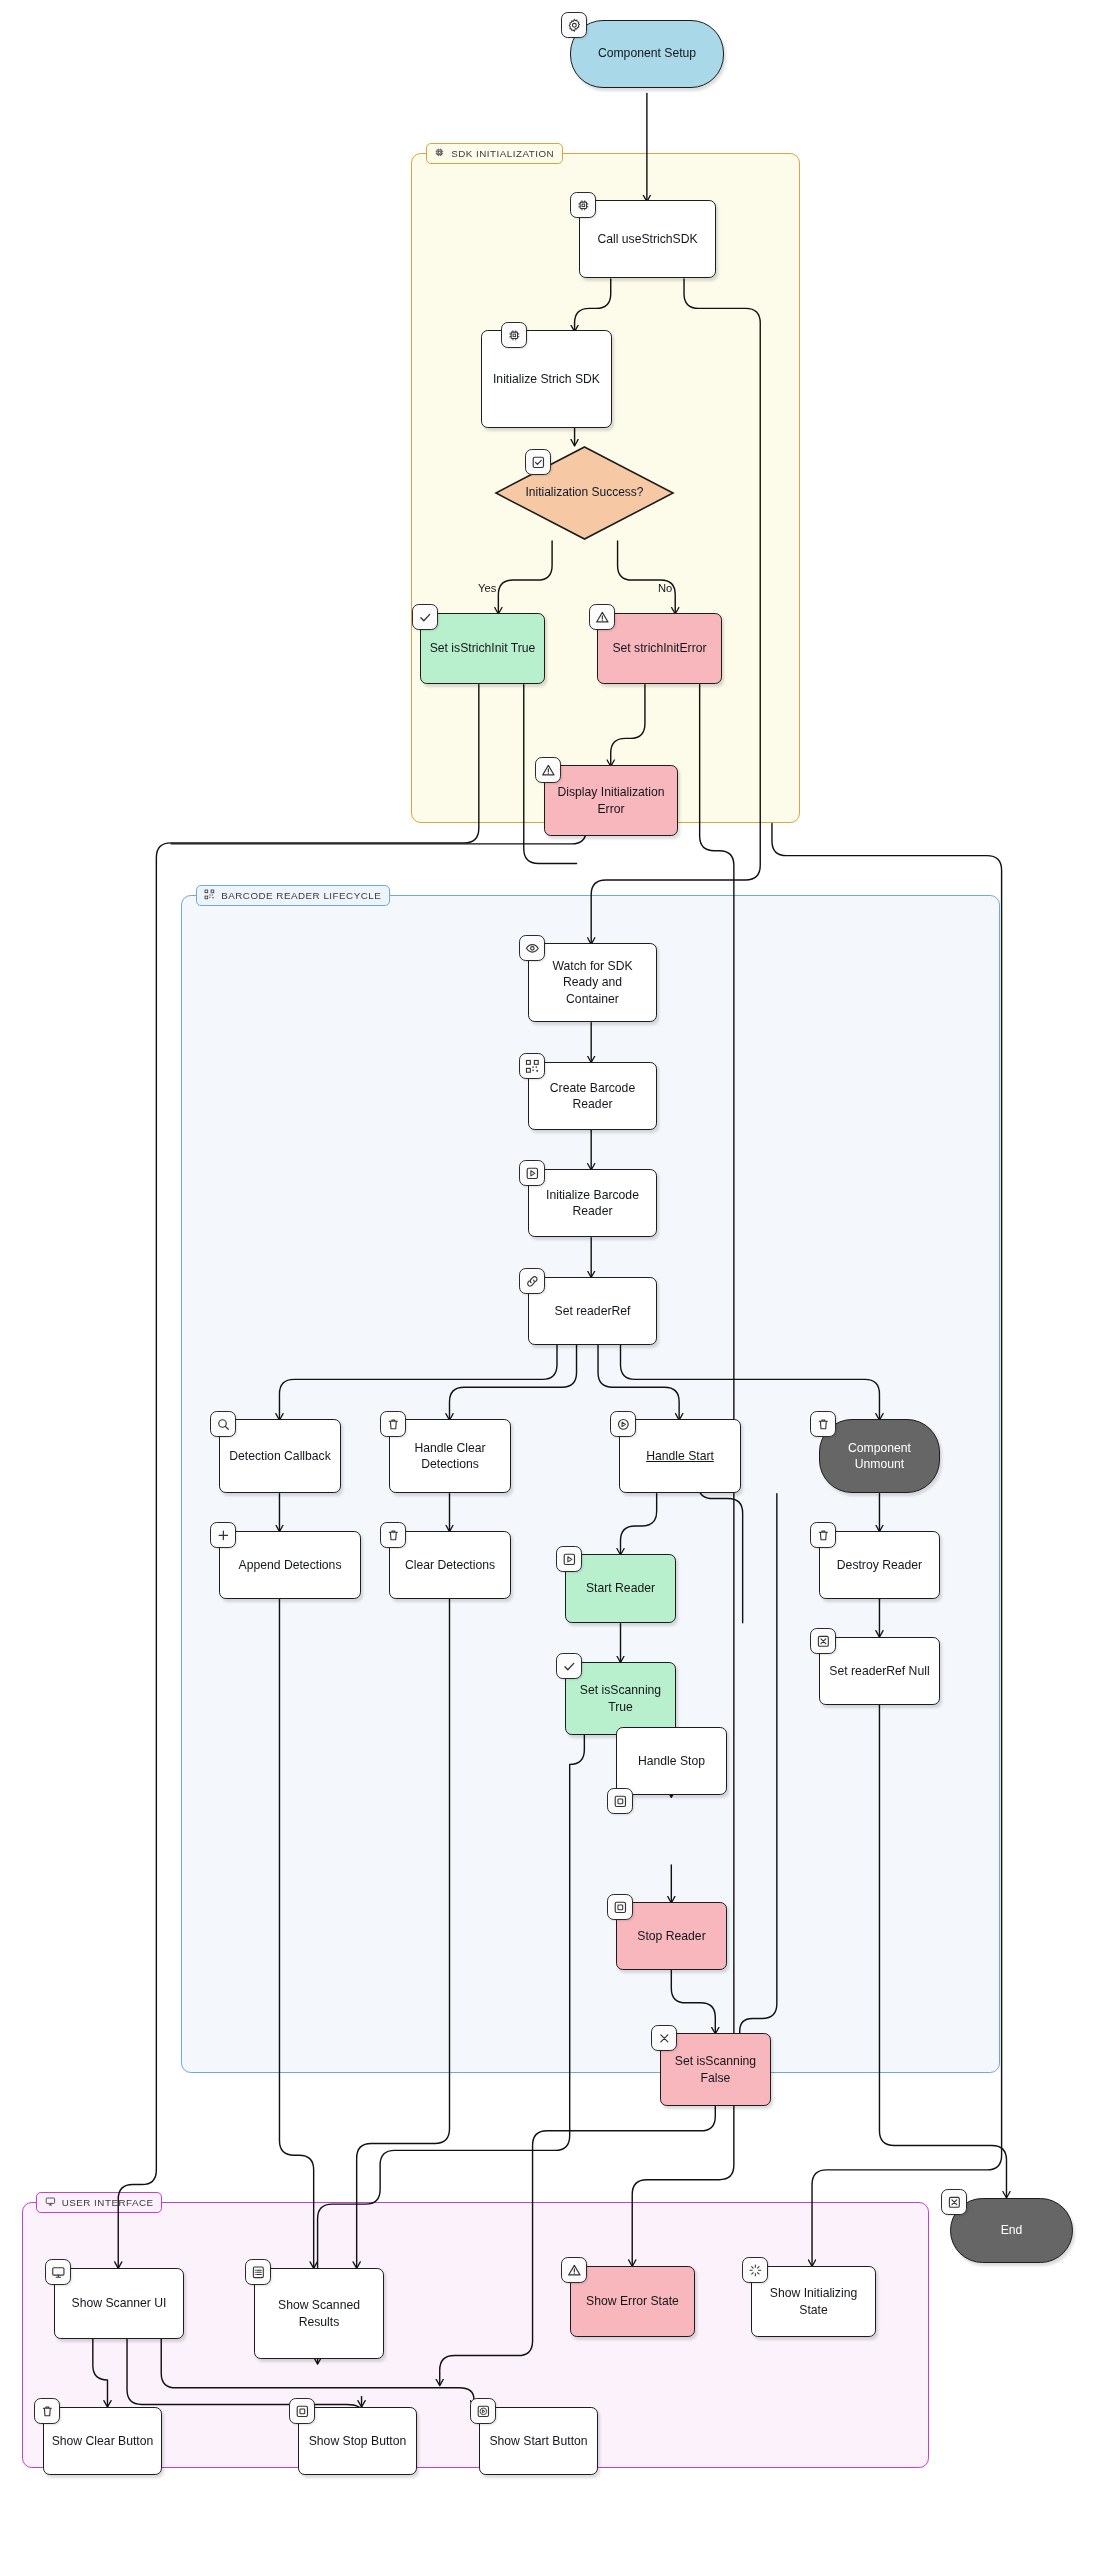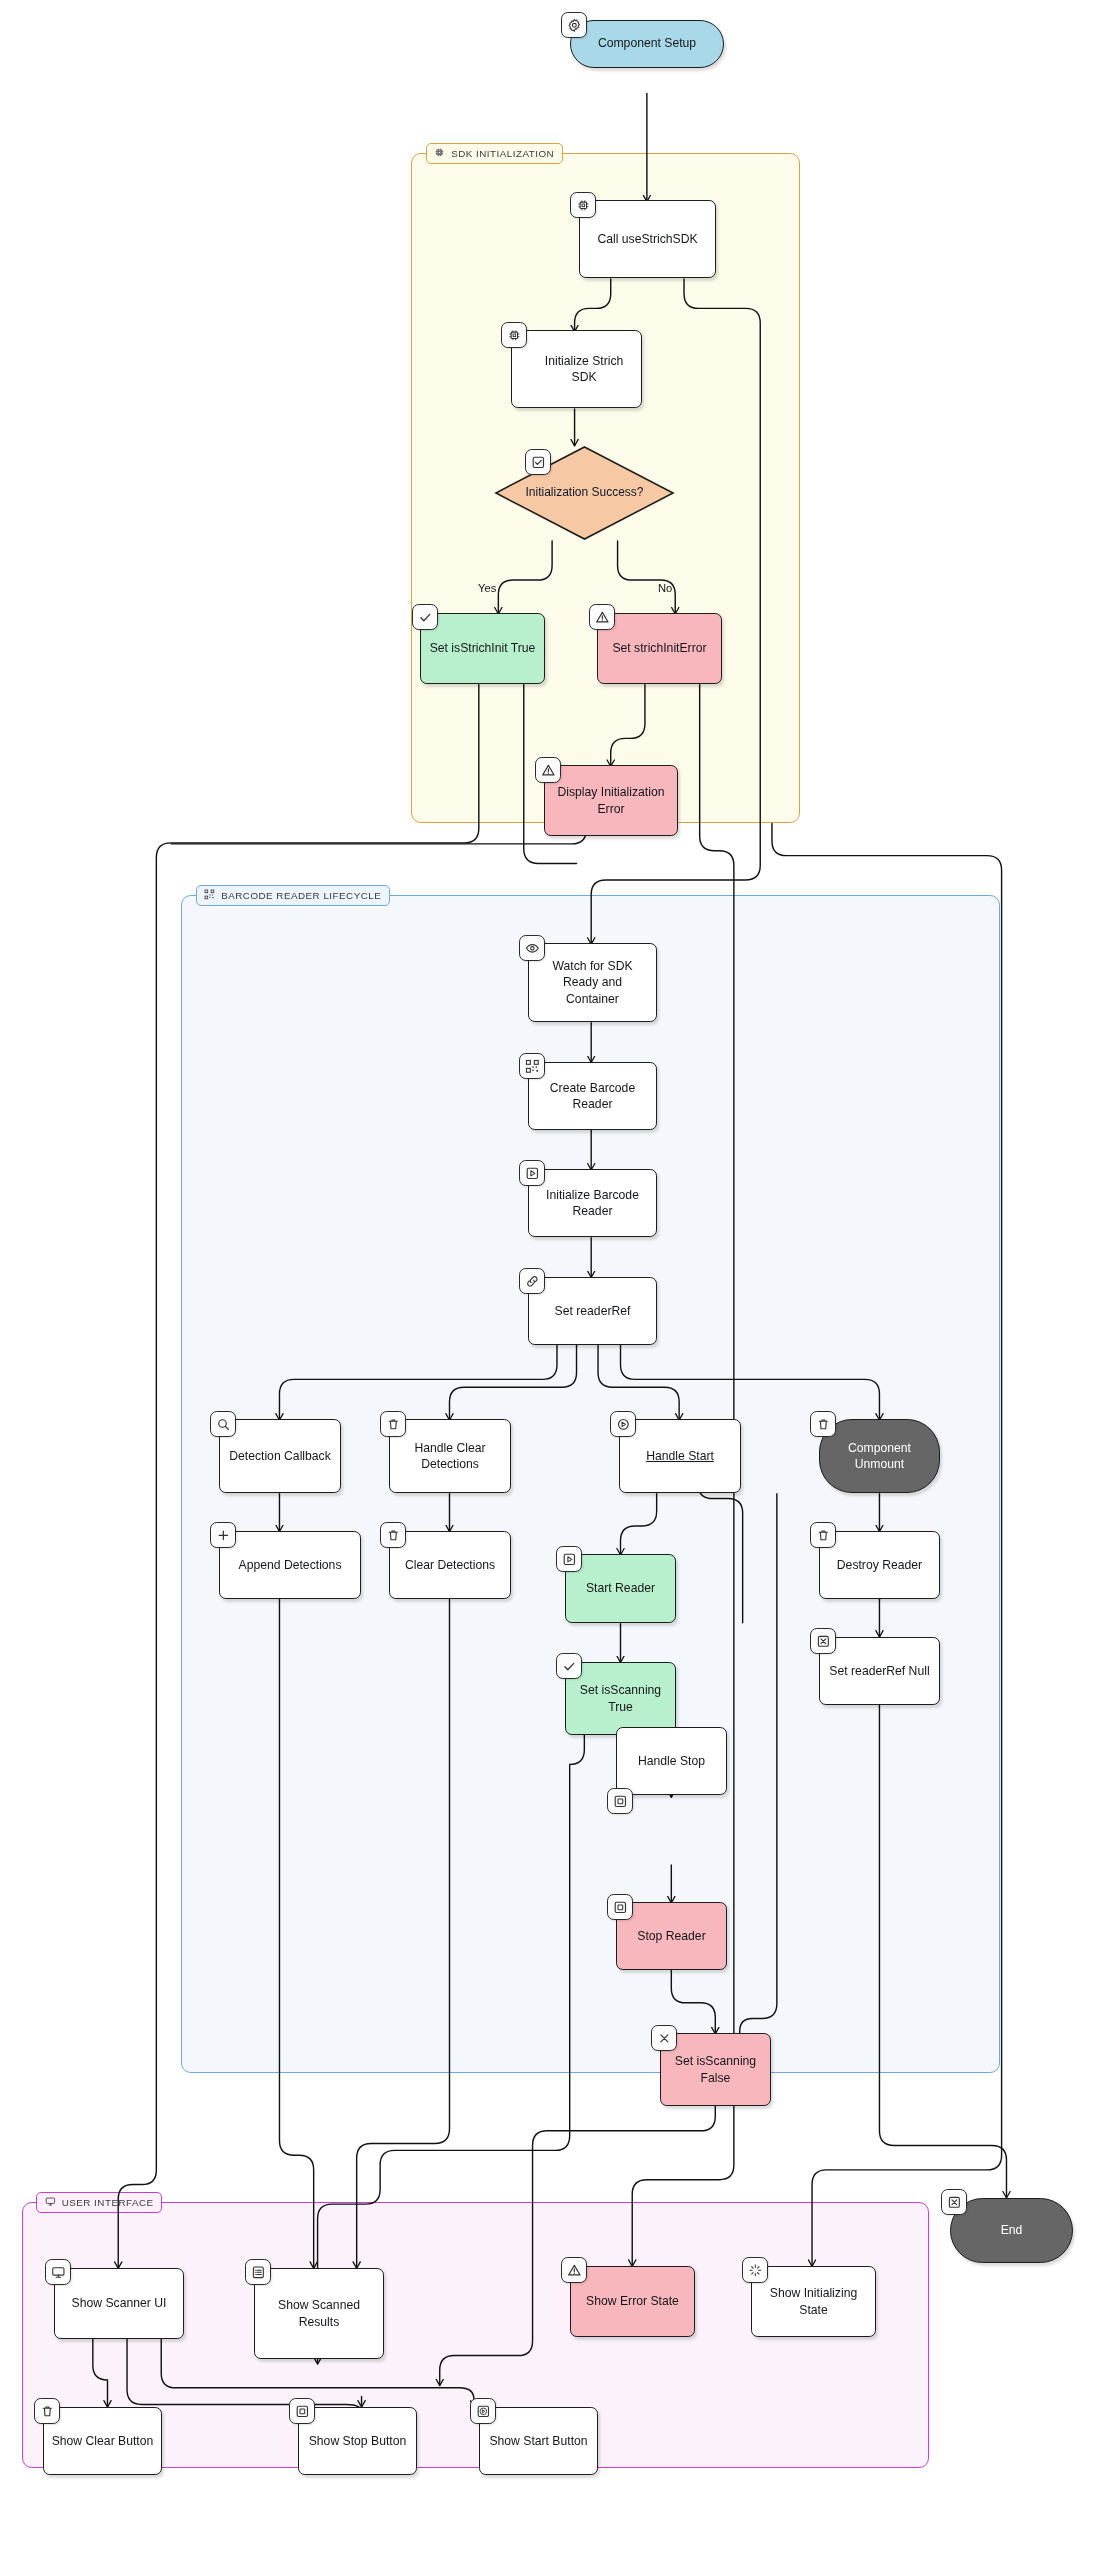--- a/index.html
+++ b/index.html
@@ -175,21 +175,21 @@
       <path d="M95,2393 L95,2420 Q95,2435 110,2435 L110,2445 Q110,2455 110,2462" marker-end="url(#ah)"></path>
 
       <path d="M130,2393 L130,2445 Q130,2460 145,2460 L355,2460 Q370,2460 370,2468 L370,2470"></path>
 
       <path d="M165,2393 L165,2428 Q165,2443 180,2443 L470,2443 Q485,2443 485,2455 L485,2462" marker-end="url(#ah)"></path>
 
       <path d="M370,2452 L370,2462" marker-end="url(#ah)"></path>
     </g>
   </svg>
 
-  <div class="node stadium blue" style="left:570px;top:19.6px;width:154px;height:48px;">
+  <div class="node stadium blue" style="left:570px;top:19.6px;width:154px;height:68px;">
     <span>Component Setup</span>
   </div>
   <div class="badge" style="left:561px;top:11.7px;">
     <svg width="14.7" height="14.7" viewBox="0 0 16 16">
         <circle cx="8" cy="8" r="2.1" fill="none" stroke="#333" stroke-width="1.2"></circle>
         <path d="M8 1.6l1.1 1.2 1.6-.4.5 1.6 1.6.5-.4 1.6 1.2 1.1-1.2 1.1.4 1.6-1.6.5-.5 1.6-1.6-.4L8 14.4l-1.1-1.2-1.6.4-.5-1.6-1.6-.5.4-1.6L2.4 8l1.2-1.1-.4-1.6 1.6-.5.5-1.6 1.6.4z" fill="none" stroke="#333" stroke-width="1.1"></path>
       </svg>
   </div>
 
   <div class="node" style="left:579px;top:200px;width:137px;height:78px;">
@@ -198,21 +198,21 @@
   <div class="badge" style="left:570px;top:192px;">
     <svg width="14.7" height="14.7" viewBox="0 0 16 16">
         <rect x="4.5" y="4.5" width="7" height="7" rx="1" fill="none" stroke="#333" stroke-width="1.2"></rect>
         <rect x="6.6" y="6.6" width="2.8" height="2.8" fill="none" stroke="#333" stroke-width="1"></rect>
         <g stroke="#333" stroke-width="1">
           <path d="M6.5 4.5V2.6M9.5 4.5V2.6M6.5 11.5v1.9M9.5 11.5v1.9M4.5 6.5H2.6M4.5 9.5H2.6M11.5 6.5h1.9M11.5 9.5h1.9"></path>
         </g>
       </svg>
   </div>
 
-  <div class="node" style="left:511px;top:330px;width:131px;height:78px;padding-left:22px;">
+  <div class="node" style="left:481px;top:330px;width:131px;height:98px;">
     <span>Initialize Strich SDK</span>
   </div>
   <div class="badge" style="left:501px;top:322px;">
     <svg width="14.7" height="14.7" viewBox="0 0 16 16">
         <rect x="4.5" y="4.5" width="7" height="7" rx="1" fill="none" stroke="#333" stroke-width="1.2"></rect>
         <rect x="6.6" y="6.6" width="2.8" height="2.8" fill="none" stroke="#333" stroke-width="1"></rect>
         <g stroke="#333" stroke-width="1">
           <path d="M6.5 4.5V2.6M9.5 4.5V2.6M6.5 11.5v1.9M9.5 11.5v1.9M4.5 6.5H2.6M4.5 9.5H2.6M11.5 6.5h1.9M11.5 9.5h1.9"></path>
         </g>
       </svg>

